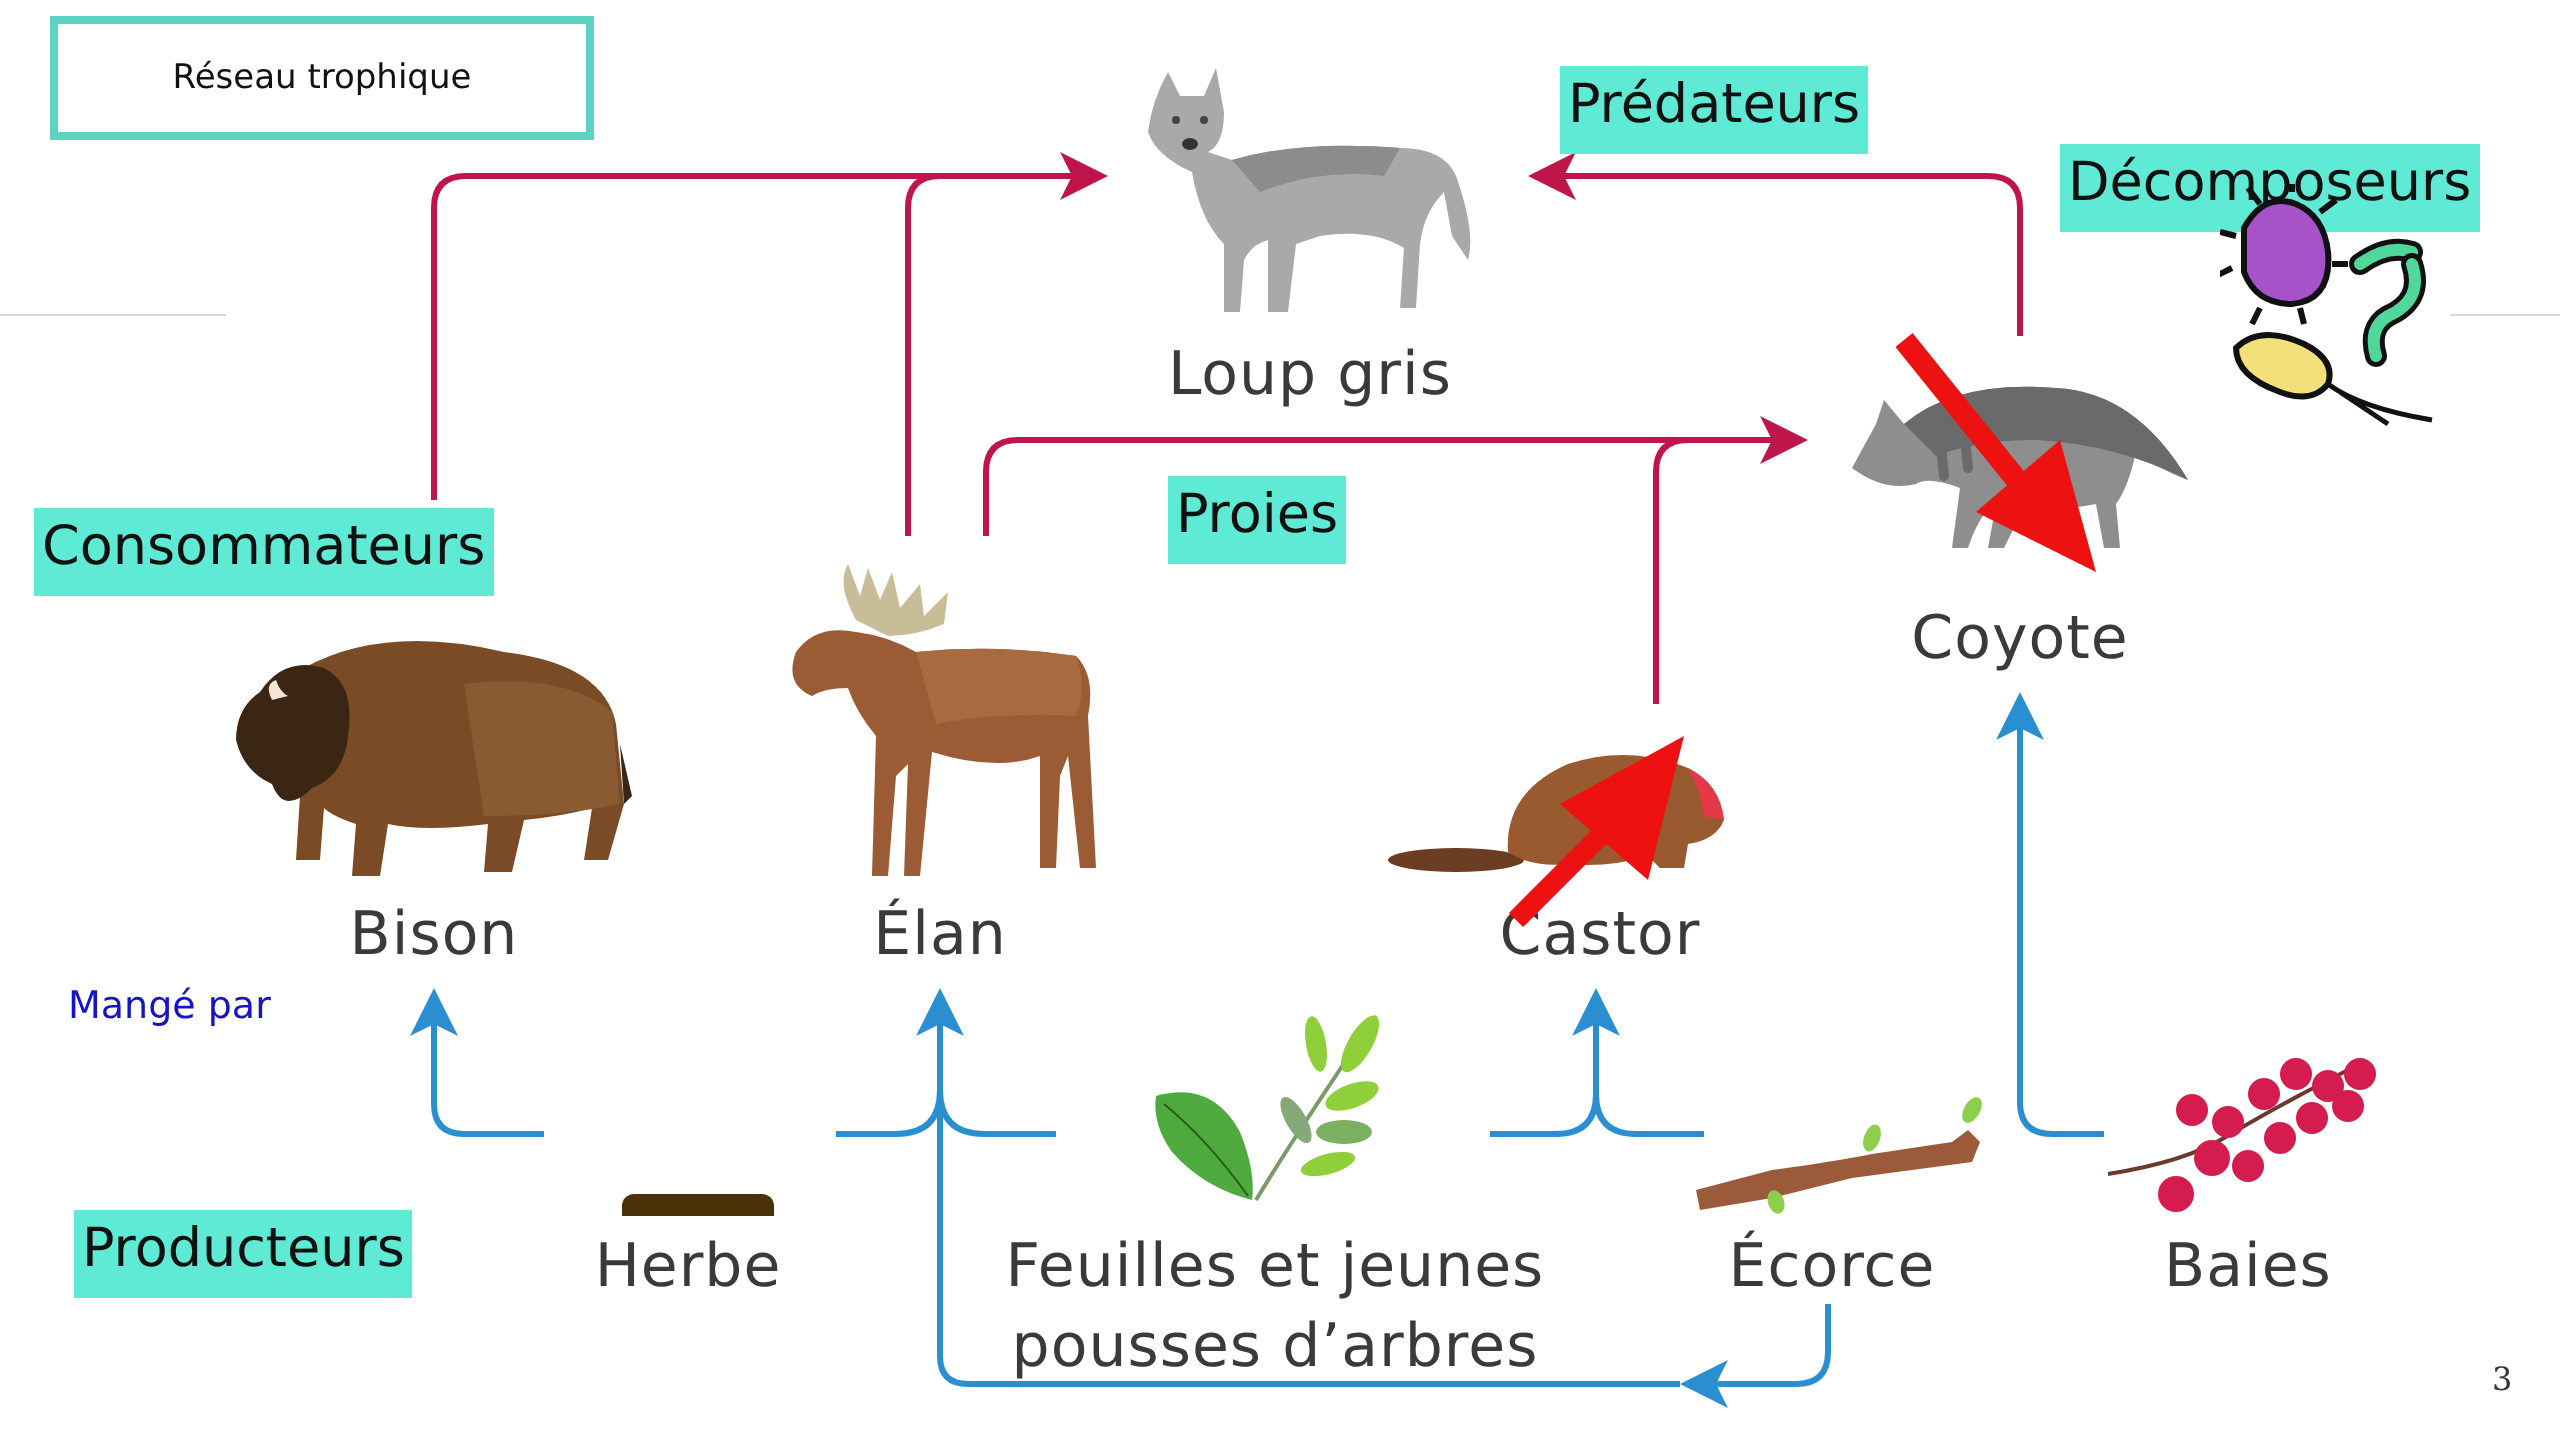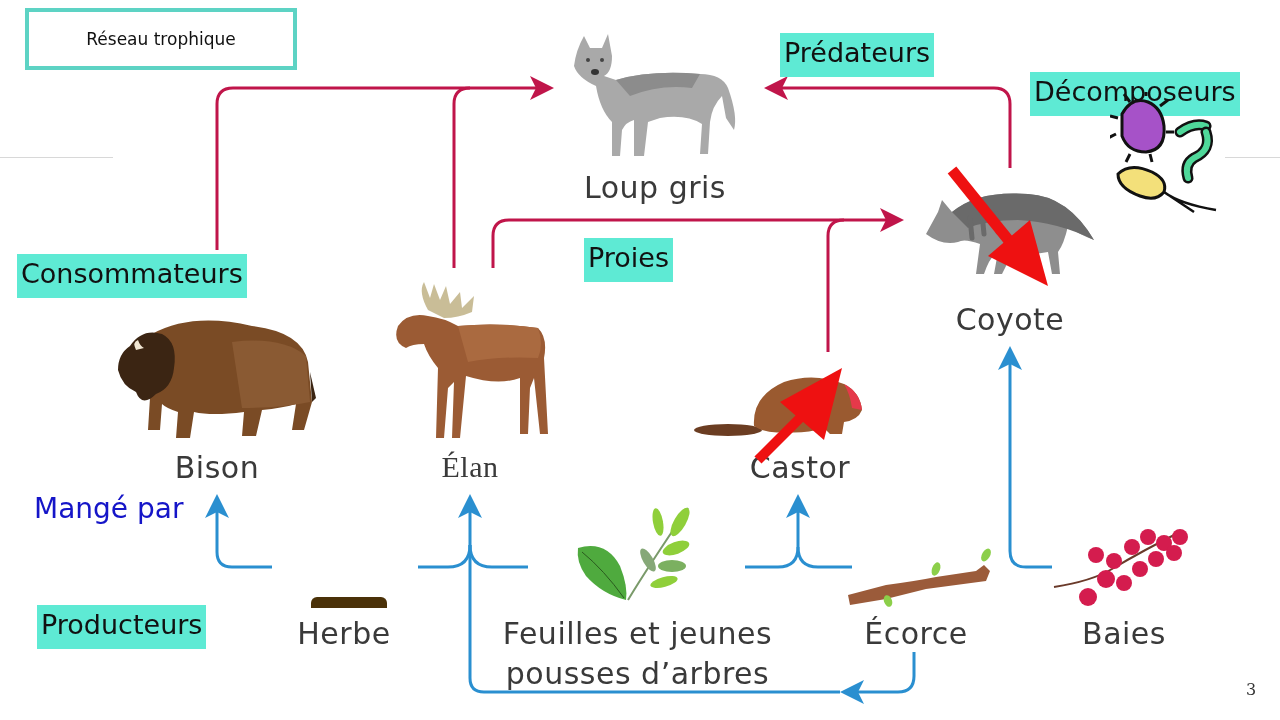--- a/index.html
+++ b/index.html
@@ -4,21 +4,21 @@
 <style>
   html, body { margin:0; padding:0; }
   body { width:1280px; height:720px; position:relative; overflow:hidden; background:#ffffff;
          font-family:"DejaVu Sans", sans-serif; }
   .abs { position:absolute; }
   .hline { position:absolute; height:1px; background:#d8d8d8; }
   .title-box { left:25px; top:8px; width:272px; height:62px; border:4px solid #5dd3c4; box-sizing:border-box;
                display:flex; align-items:center; justify-content:center; font-size:17px; color:#111; }
   .tag { position:absolute; background:#5eead4; color:#111; font-size:27px; padding:0 4px; line-height:40px; height:44px; }
   .label { position:absolute; font-size:30px; color:#3a3a3a; text-align:center; white-space:nowrap; letter-spacing:0.5px; }
-  .blue-text { position:absolute; color:#1515c8; font-size:28px; }
+  .blue-text { position:absolute; color:#1515c8; font-size:19px; }
   .page-num { position:absolute; font-family:"DejaVu Serif", serif; font-size:16px; color:#333; }
   svg.layer { position:absolute; left:0; top:0; }
 </style>
 </head>
 <body>
 
 <div class="hline" style="left:0;top:157px;width:113px;"></div>
 <div class="hline" style="left:1225px;top:157px;width:55px;"></div>
 
 <svg class="layer" width="1280" height="720">
@@ -113,21 +113,21 @@
   <path d="M24,38 Q20,30 26,28 Q28,34 32,36" fill="#f1e7d4"></path>
   <path d="M198,60 L204,86 L200,90 Z" fill="#3b2513"></path>
 </svg>
 <div class="label" style="left:137px;top:450px;width:160px;">Bison</div>
 
 <svg class="abs" style="left:388px;top:278px;" width="165" height="165" viewBox="0 0 165 165">
   <path d="M40,32 Q30,14 36,4 L42,20 L46,6 L52,22 L58,8 L62,26 L72,14 L74,30 L86,18 L84,34 Q70,40 56,40 Z" fill="#c9bd97"></path>
   <path d="M10,48 Q20,34 40,38 Q56,40 70,48 Q110,44 150,50 Q160,60 156,80 L160,156 L152,156 L146,100 L142,110 L140,156 L132,156 L132,100 Q110,108 78,98 L72,160 L64,160 L66,104 L60,110 L56,160 L48,160 L50,90 Q40,78 36,66 Q24,66 18,70 Q4,64 10,48 Z" fill="#9b5b34"></path>
   <path d="M70,48 Q110,44 150,50 Q156,66 150,80 Q110,78 80,84 Z" fill="#aa6a40"></path>
 </svg>
-<div class="label" style="left:390px;top:450px;width:160px;font-family:Liberation Serif, serif;">Élan</div>
+<div class="label" style="left:390px;top:450px;width:160px;">Élan</div>
 
 <svg class="abs" style="left:694px;top:370px;" width="172" height="70" viewBox="0 0 172 70">
   <ellipse cx="34" cy="60" rx="34" ry="6" fill="#6b3d22"></ellipse>
   <path d="M60,56 Q58,26 90,12 Q120,2 150,14 Q166,22 168,40 Q164,50 150,52 L148,64 L136,64 L130,58 Q110,64 90,62 Q72,64 60,56 Z" fill="#9a5a30"></path>
   <path d="M150,14 Q166,22 168,40 L158,38 Q156,24 150,14 Z" fill="#e5394a"></path>
 </svg>
 <div class="label" style="left:720px;top:450px;width:160px;">Castor</div>
 
 <svg class="abs" style="left:750px;top:360px;" width="110" height="110" viewBox="0 0 110 110">
   <line x1="8" y1="100" x2="60" y2="48" stroke="#ee1111" stroke-width="10"></line>

